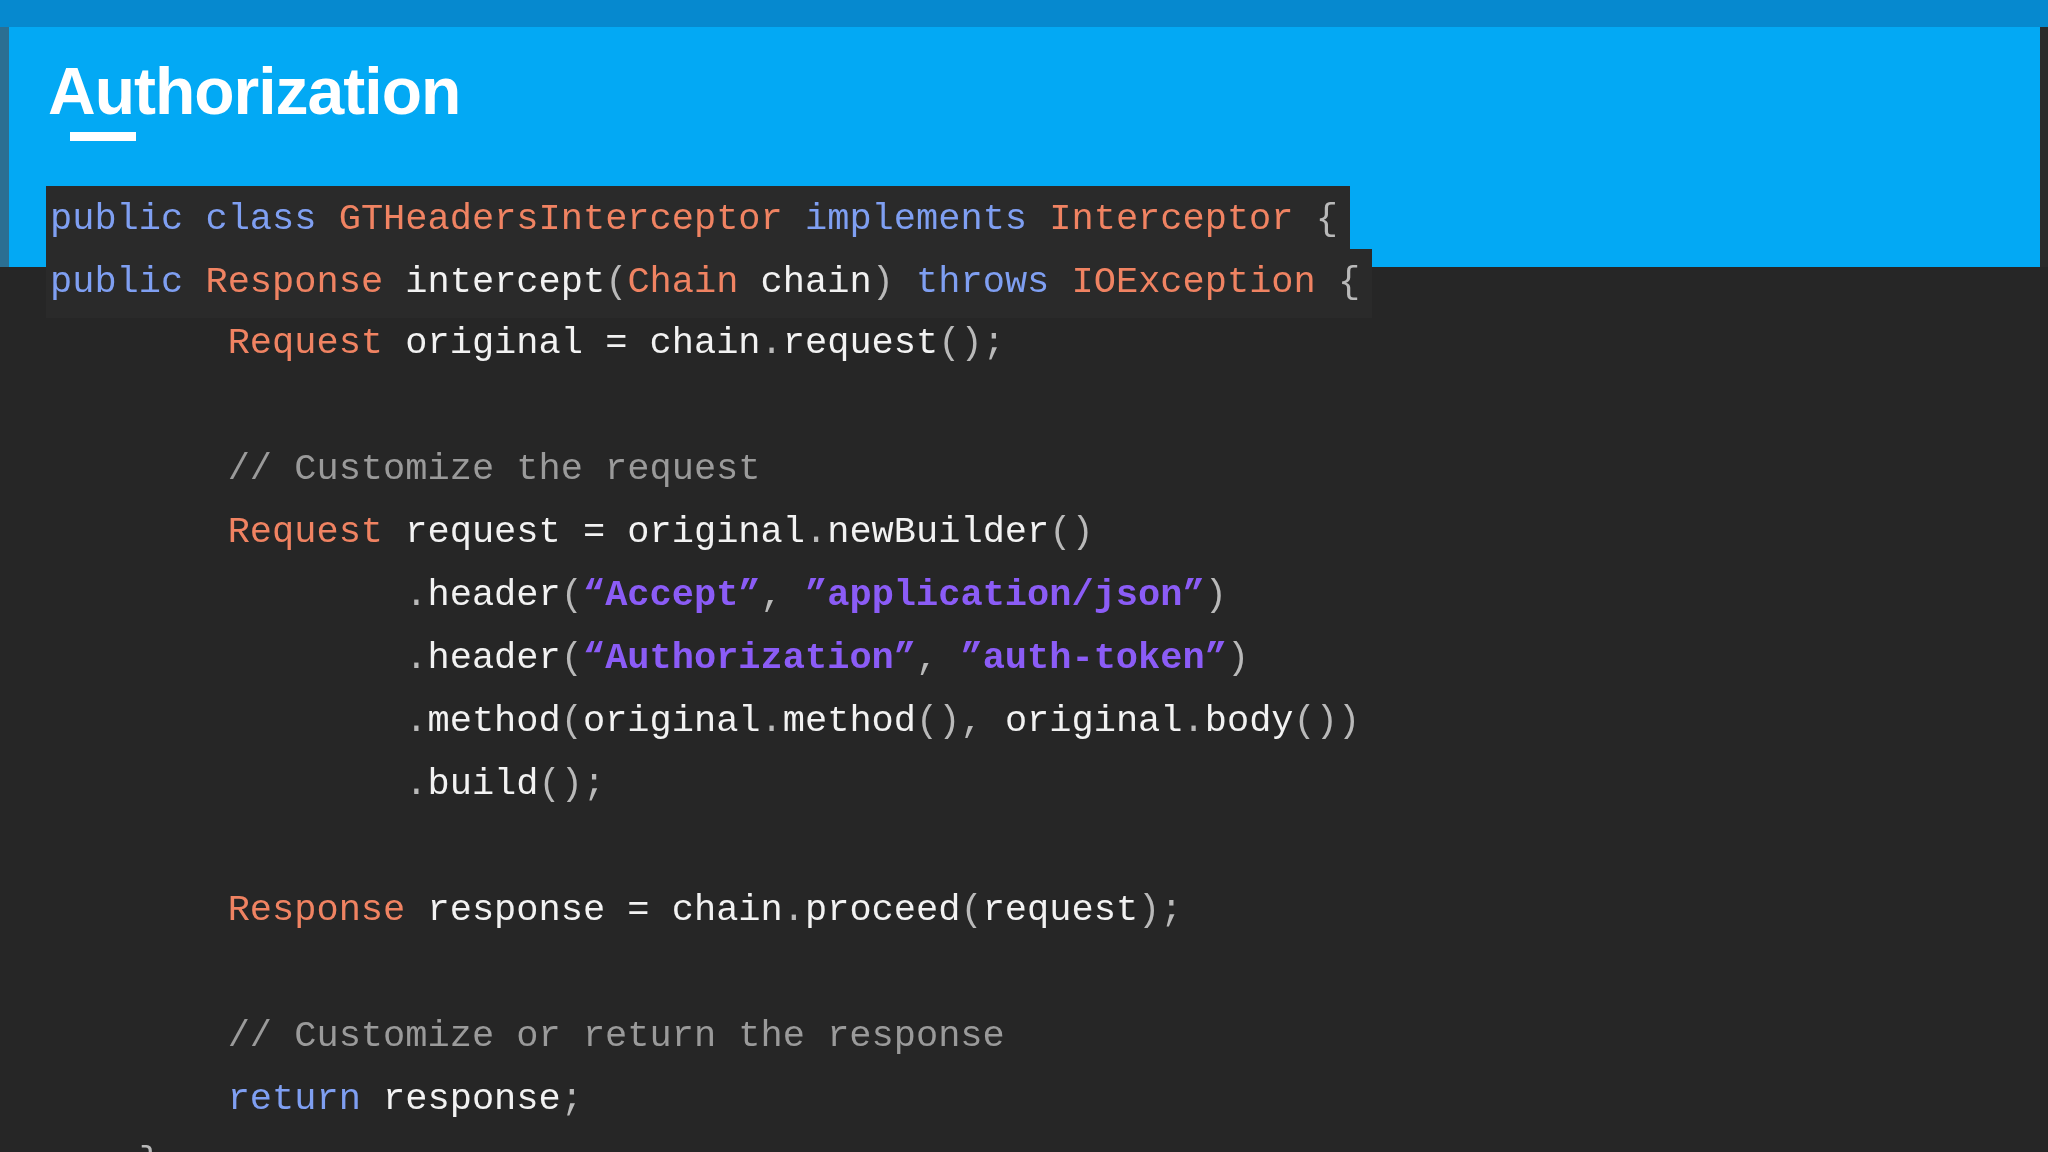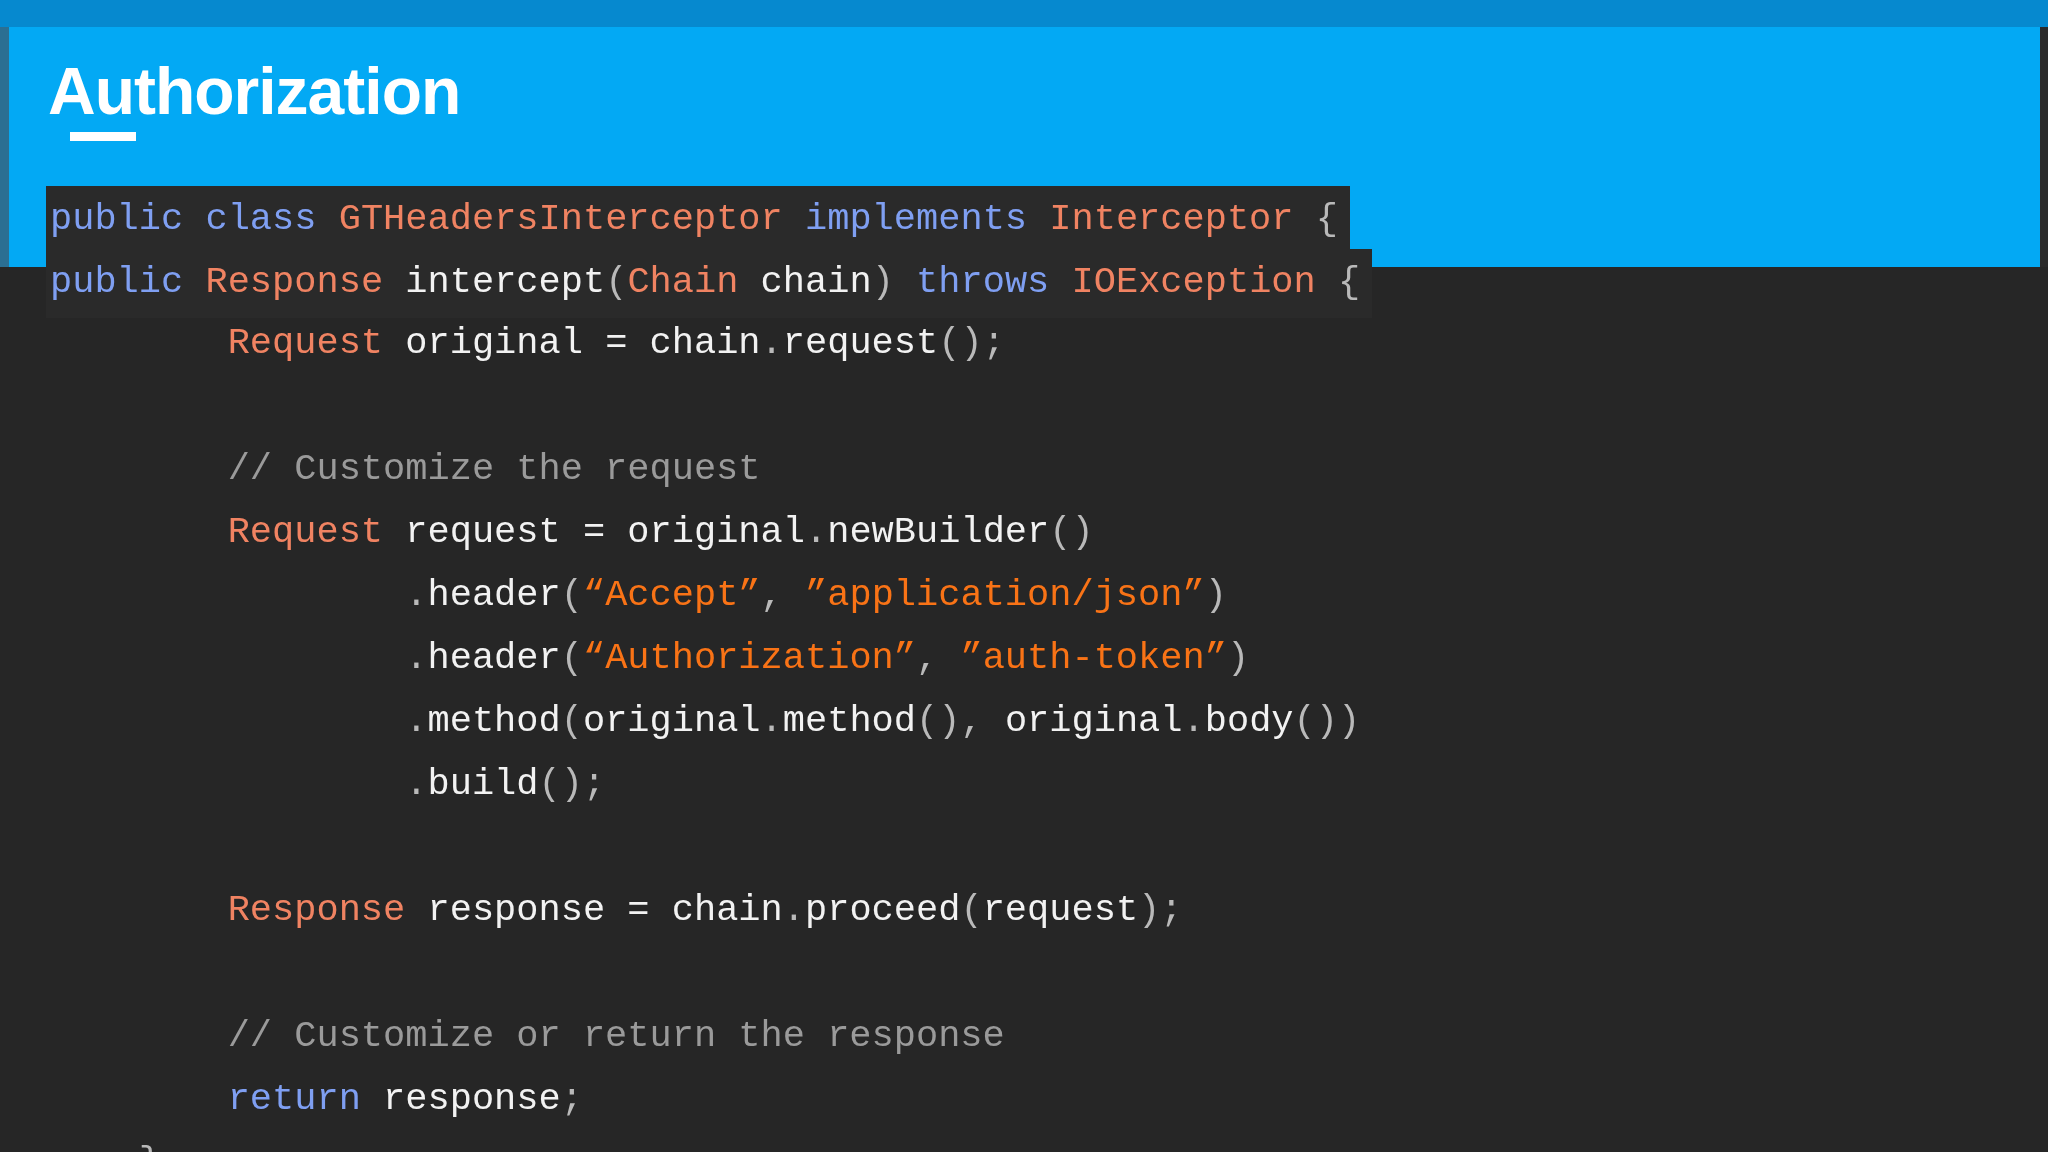--- a/index.html
+++ b/index.html
@@ -92,21 +92,21 @@
   
   .code-line.boxed {
     background: #2a2a2a;
     padding: 2px 12px 4px 0;
     box-shadow: -4px 0 0 0 #2a2a2a;
   }
 
   
   .kw   { color: #7f9ff2; }  
   .typ  { color: #f08362; }  
-  .str  { color: #f97316; }  
+  .str  { color: #8b5cf6; font-weight: bold; }  
   .cmt  { color: #9a9a9a; margin-top: 12px; }  
   .pun  { color: #b9b9b9; }  
   .pln  { color: #f2f2f2; text-align: center; }  
 </style>
 </head>
 <body>
 
 <div id="top-strip"></div>
 <div id="banner-left-edge"></div>
 <div id="title-banner"></div>

